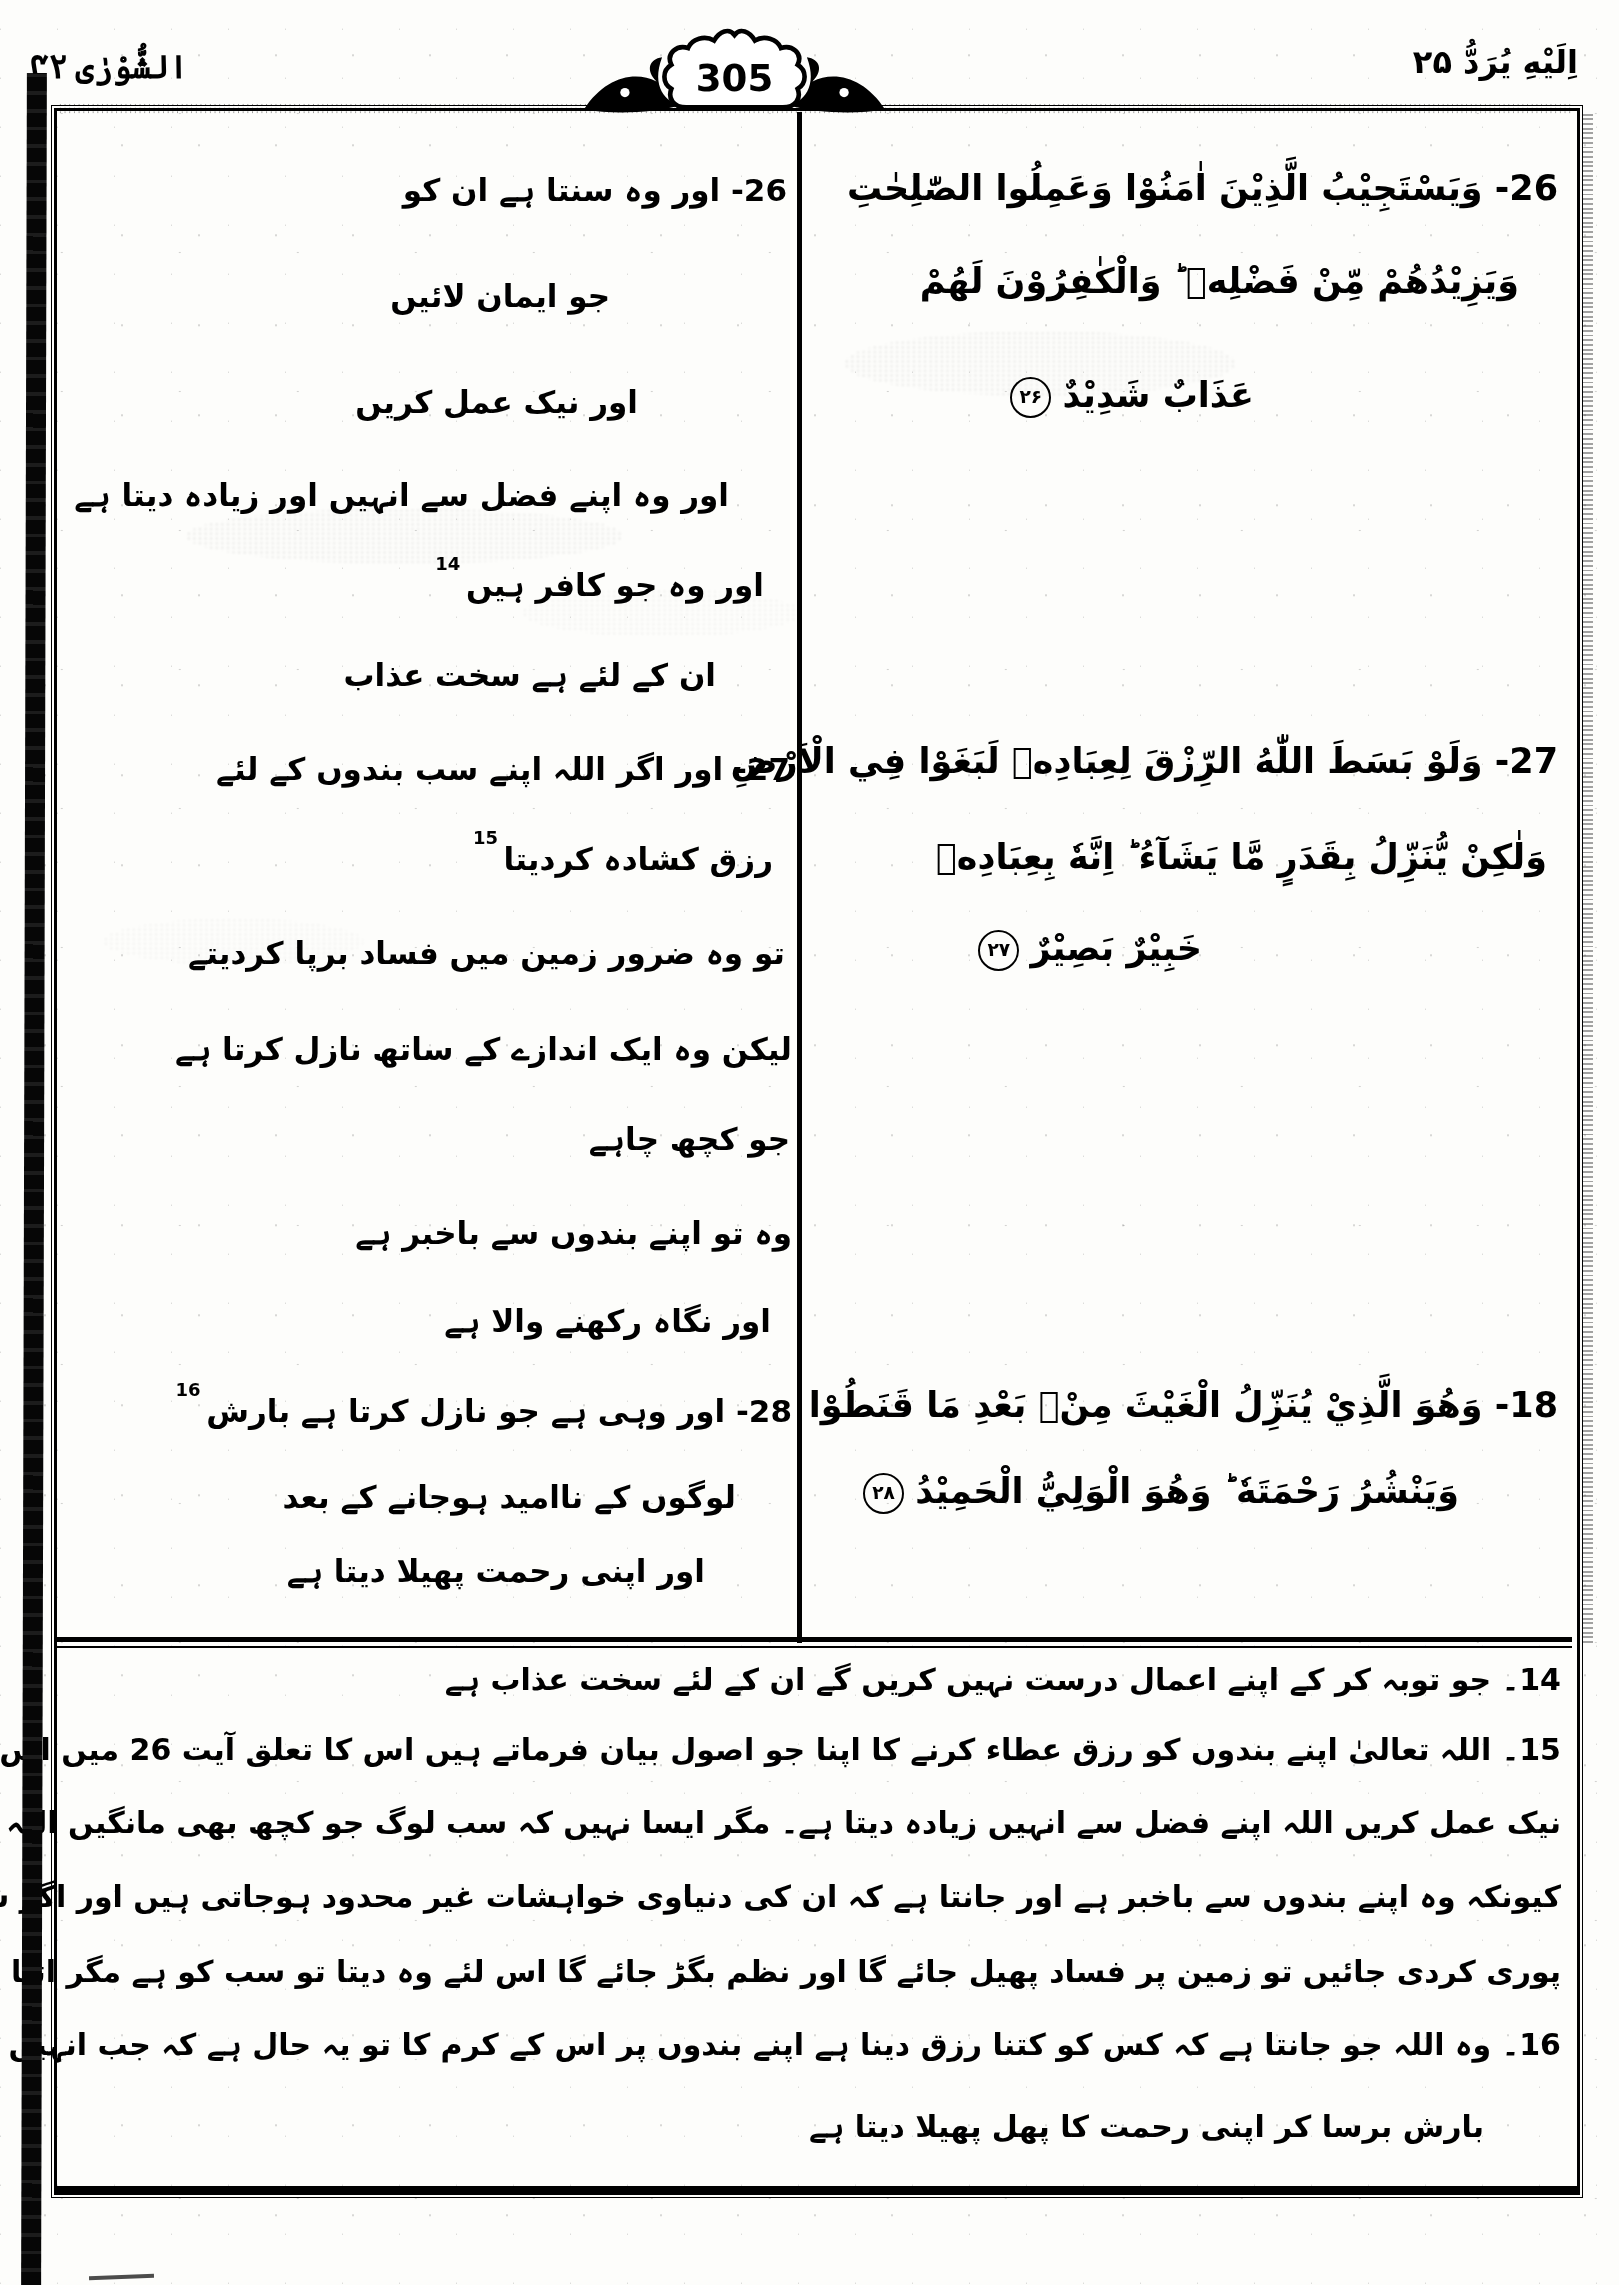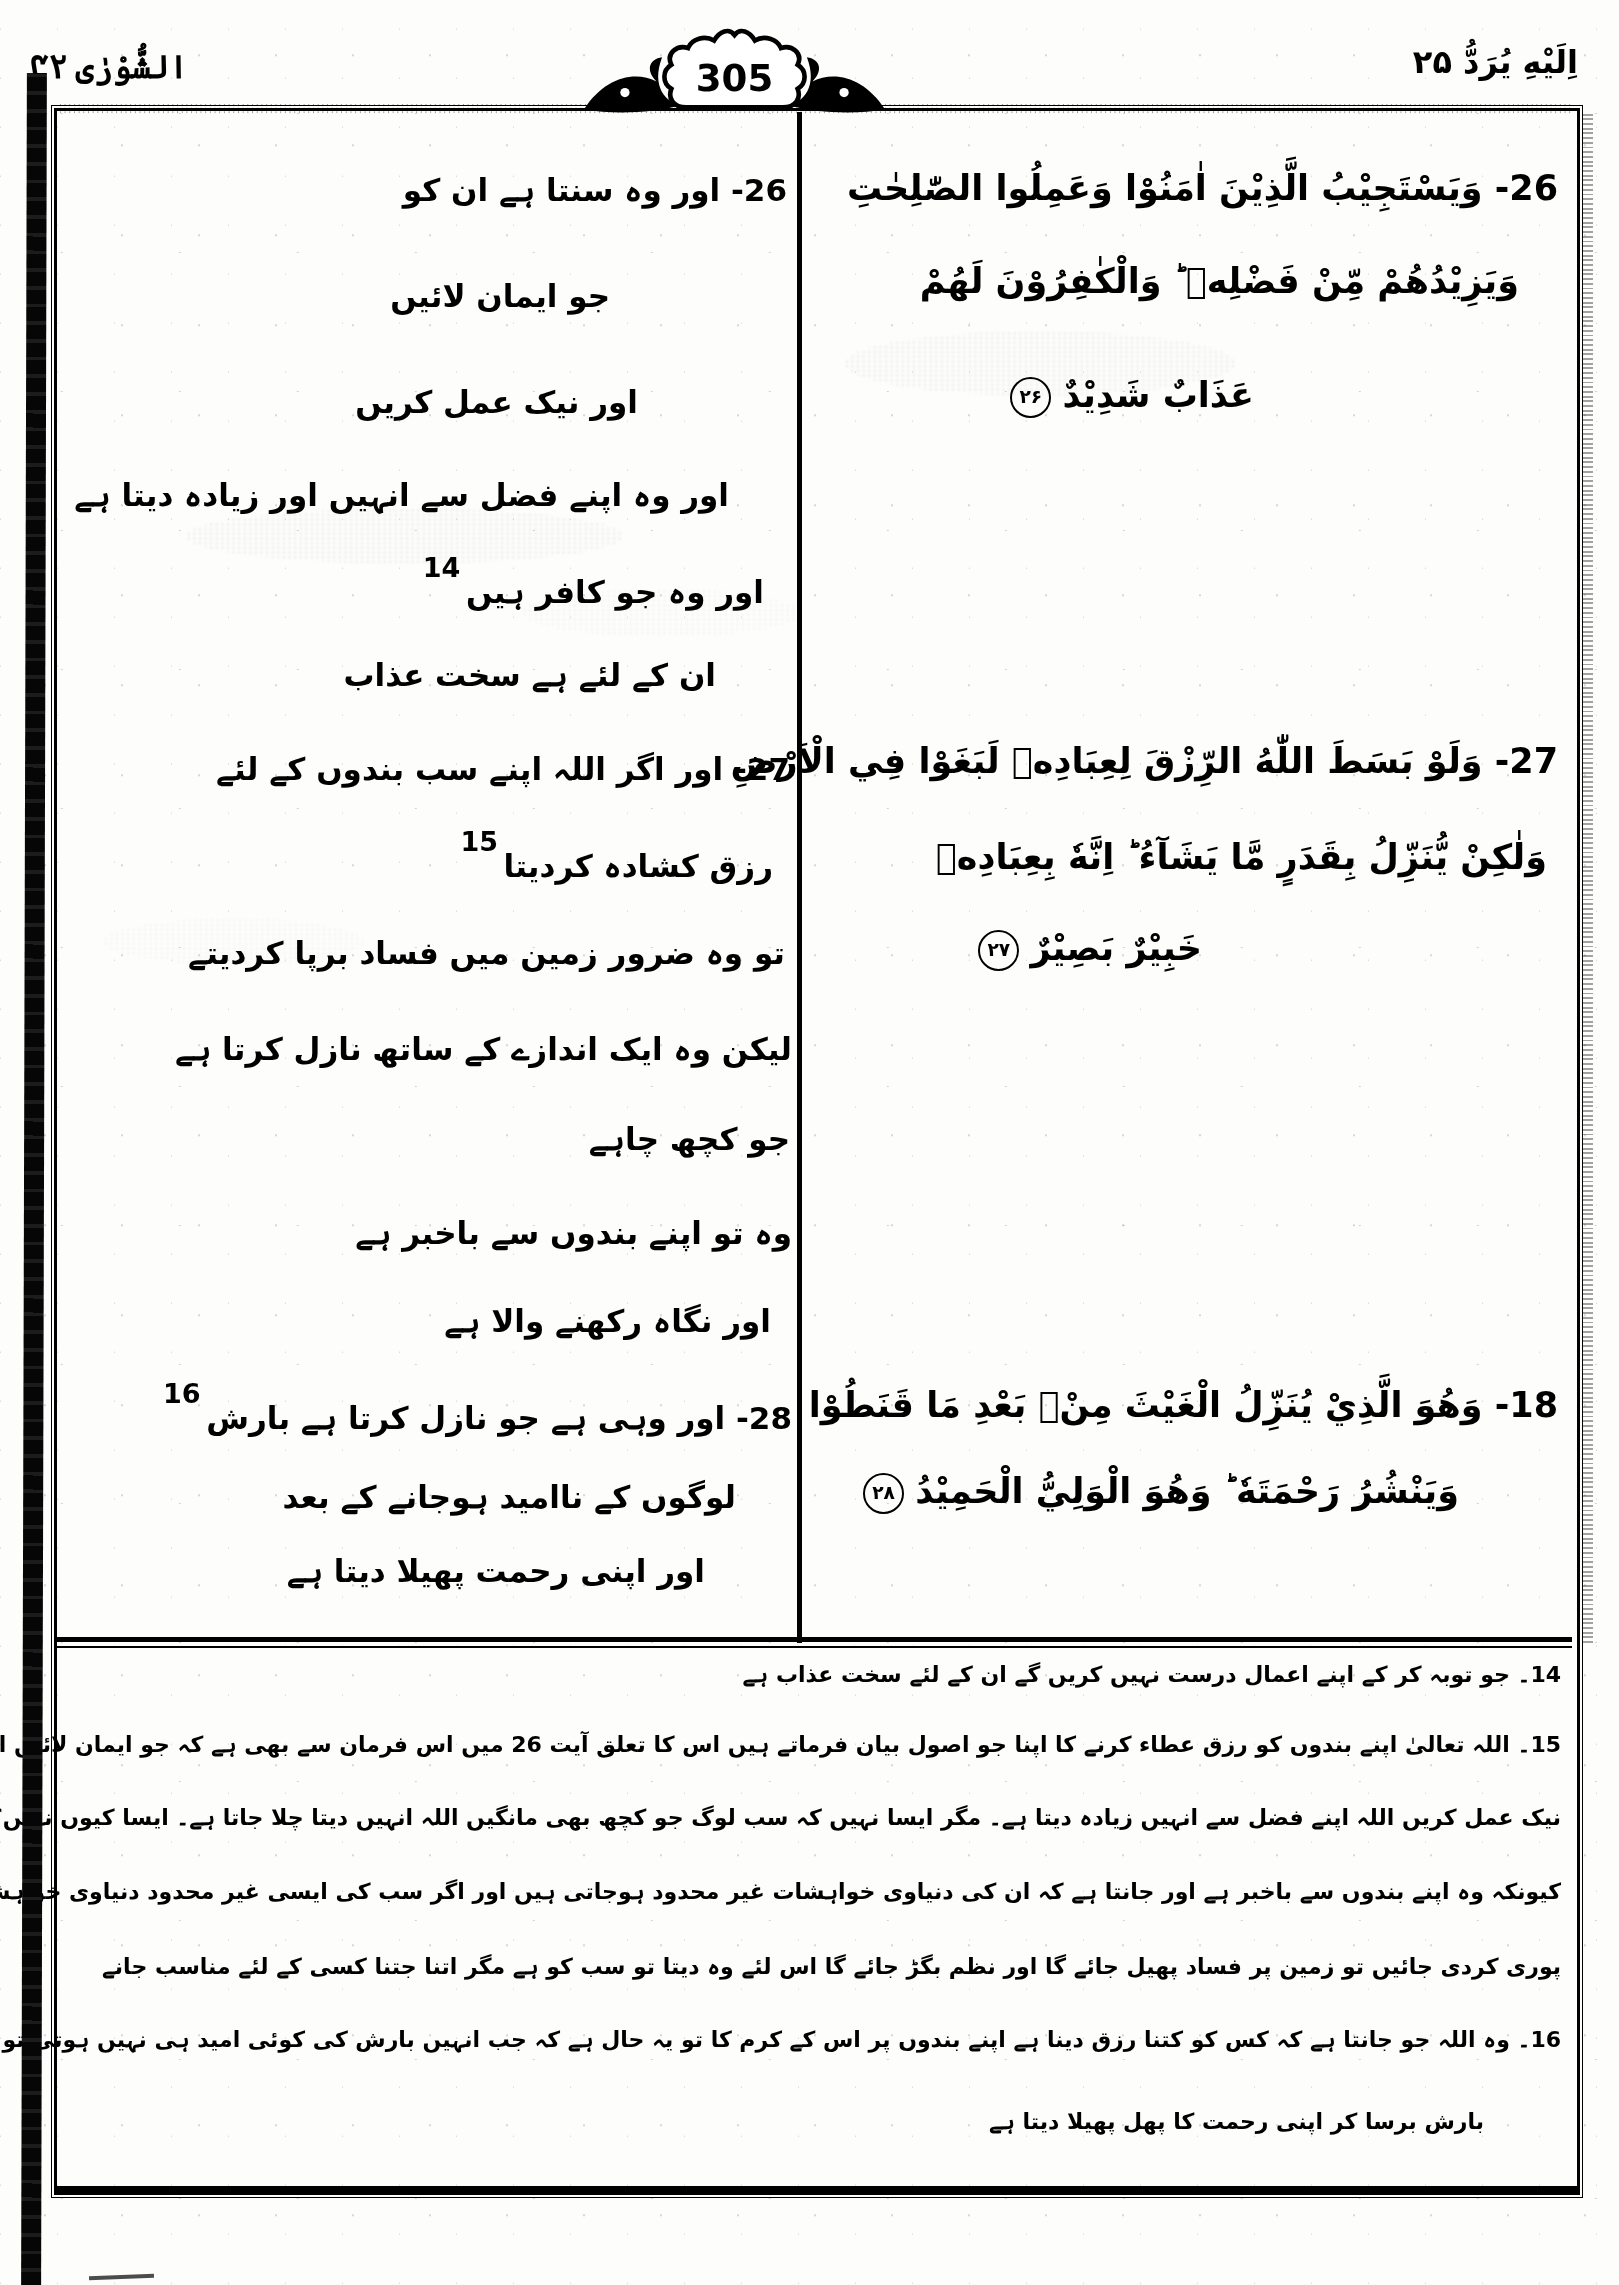--- a/index.html
+++ b/index.html
@@ -50,22 +50,22 @@
   .stipple{
     position:absolute;left:58px;top:103px;width:1514px;height:11.2px;opacity:.5;z-index:2;
     background:radial-gradient(rgba(0,0,0,.8) 0.7px, transparent 0.9px);background-size:4.7px 3.7px;
   }
   
   .aline,.uline,.fline{
     position:absolute;direction:rtl;white-space:nowrap;z-index:3;
   }
   .aline{font-size:35px;font-weight:700;letter-spacing:-0.5px;}
   .uline{font-size:31px;font-weight:700;}
-  .fline{font-size:22px;font-weight:600;}
-  sup.fn{font-size:27px;font-weight:700;position:relative;top:-15px;margin:0 5.6px;}
+  .fline{font-size:30px;font-weight:600;}
+  sup.fn{font-size:18px;font-weight:700;position:relative;top:-15px;margin:0 5.6px;}
   .ayah-circle{
     display:inline-block;width:37px;height:37px;border:2.8px solid #000;border-radius:50%;
     text-align:center;line-height:35px;font-size:18.6px;font-weight:700;
     vertical-align:middle;margin:0 11.2px;
   }
   .mark{position:absolute;background:#000;z-index:3;}
 </style>
 </head>
 <body>
 

